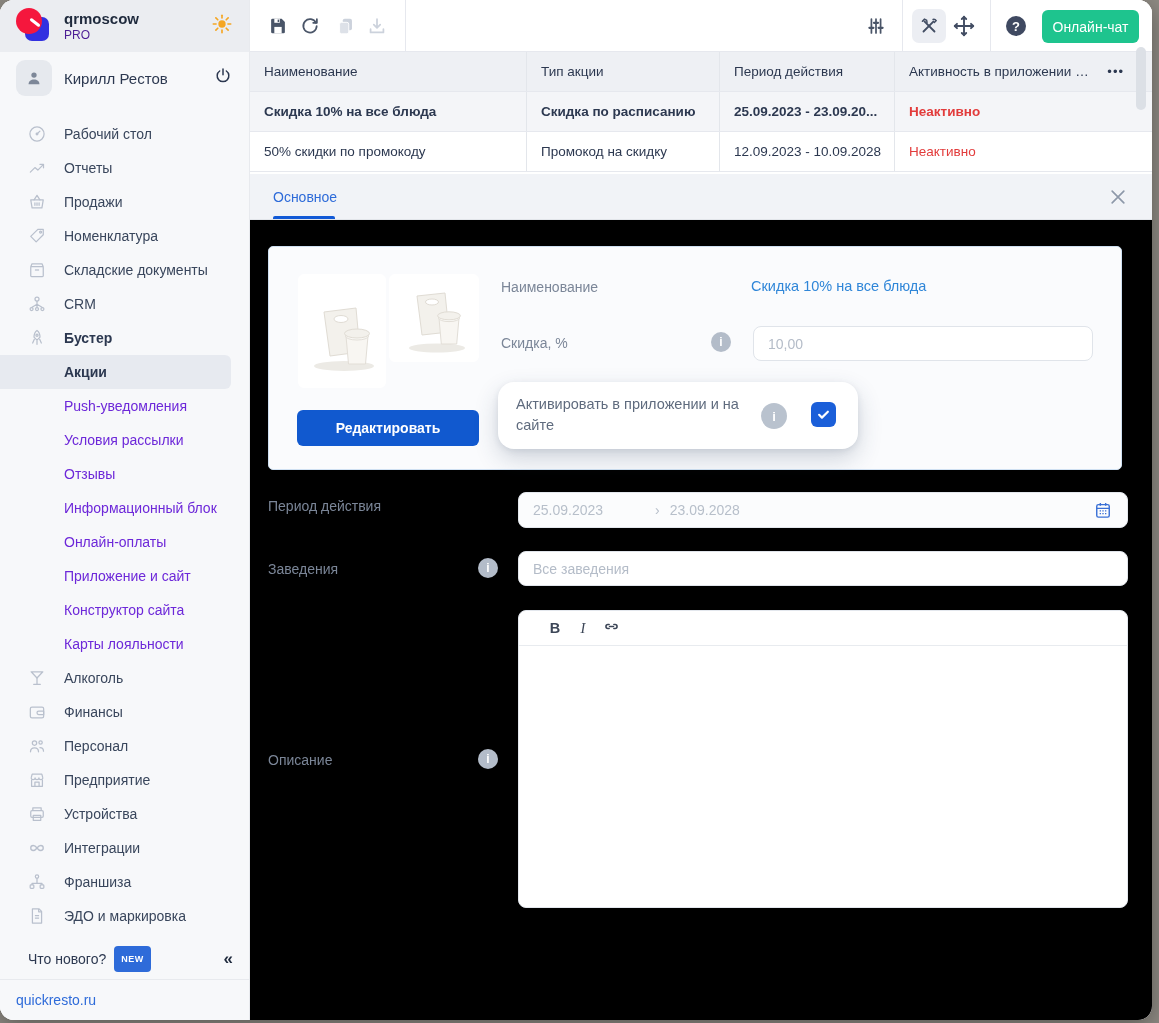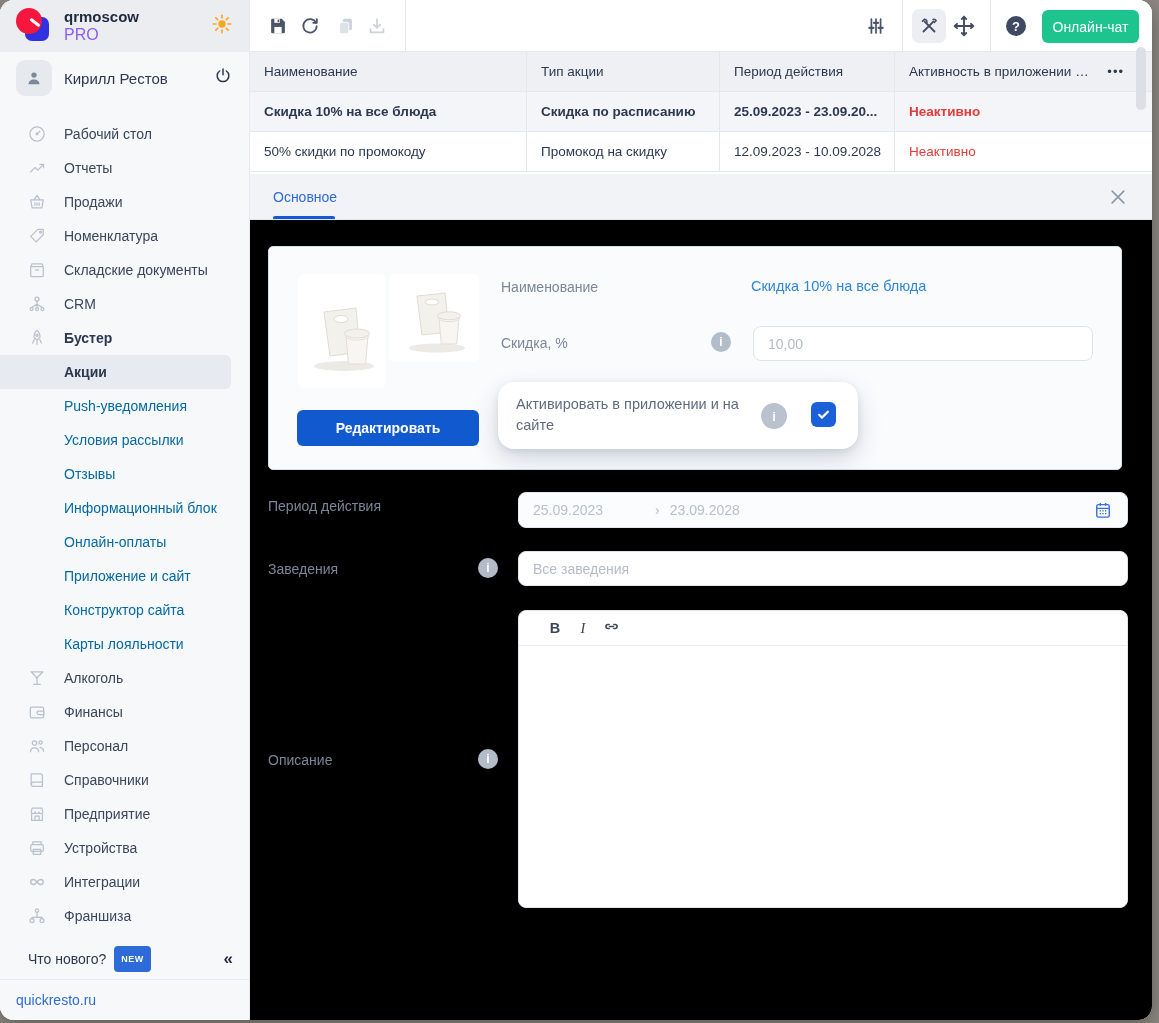--- a/index.html
+++ b/index.html
@@ -8,30 +8,30 @@
 
   
   .sidebar { position:absolute; top:0; left:0; width:250px; height:100%; background:#f7f8fa; border-right:1px solid #e8eaee; }
   .s-header { position:absolute; top:0; left:0; width:100%; height:52px; background:#ebedf1; display:flex; align-items:center; padding:0 16px; }
   .logo { position:relative; width:36px; height:36px; flex:0 0 36px; }
   .logo .sq { position:absolute; left:9px; top:9px; width:24px; height:24px; background:#3231e0; border-radius:7px; }
   .logo .ci { position:absolute; left:0; top:0; width:26px; height:26px; background:#f5173d; border-radius:50%; }
   .logo .sl { position:absolute; left:13px; top:13px; width:12px; height:3px; background:#fff; border-radius:2px; transform:rotate(38deg); }
   .brand { margin-left:12px; flex:1; }
   .brand .t { font-size:15px; font-weight:bold; color:#1f2a3d; }
-  .brand .s { font-size:16px; color:#8b5cf6; margin-top:1px; }
+  .brand .s { font-size:12px; color:#4c1d95; margin-top:1px; }
   .s-user { position:absolute; top:58px; left:0; width:100%; height:40px; display:flex; align-items:center; padding:0 16px; }
   .avatar { width:36px; height:36px; border-radius:9px; background:#e6e9ee; display:flex; align-items:center; justify-content:center; }
   .s-user .name { margin-left:12px; flex:1; font-size:15px; color:#2c3850; }
   .s-menu { position:absolute; top:117px; left:0; width:100%; }
   .s-item { height:34px; display:flex; align-items:center; padding-left:26px; cursor:pointer; }
   .s-item .s-icon { width:22px; display:flex; justify-content:center; }
   .s-item .s-label { margin-left:16px; font-size:14px; color:#39465c; }
   .s-item.bold .s-label { font-weight:bold; color:#2c3850; }
-  .s-sub { height:34px; display:flex; align-items:center; padding-left:64px; font-size:14px; color:#0369a1; cursor:pointer; }
+  .s-sub { height:34px; display:flex; align-items:center; padding-left:64px; font-size:14px; color:#6d28d9; cursor:pointer; }
   .s-sub.active { background:#e7eaf0; border-radius:0 6px 6px 0; margin-right:18px; font-weight:bold; color:#2c3850; }
   .s-footer { position:absolute; bottom:0; left:0; width:100%; background:#f7f8fa; }
   .wn-row { height:36px; display:flex; align-items:center; padding:0 16px;margin-left:12px; }
   .wn-row .wn-text { font-size:14px; color:#2c3850; }
   .badge-new { margin-left:8px; background:#2e6bd9; color:#fff; font-size:9px; font-weight:bold; letter-spacing:.5px; padding:8px 7px; border-radius:4px; }
   .collapse { margin-left:auto; font-size:17px; color:#1f2a3d; font-weight:bold; cursor:pointer; }
   .s-divider { height:1px; background:#e8eaee; margin:2px 0 0 0; }
   .site-link-row { height:40px; display:flex; align-items:center; padding:0 16px; }
   .site-link { font-size:14px; color:#2e6bd9; text-decoration:none; cursor:pointer; }
 
@@ -263,29 +263,20 @@
               <path d="M4.2 19c0-3.2 2.1-4.8 4.8-4.8s4.8 1.6 4.8 4.8"></path>
               <circle cx="16.3" cy="7.8" r="2"></circle>
               <path d="M15.5 13.8c2.9 0 4.3 1.6 4.3 4.4"></path>
             </svg>
           </span>
         <span class="s-label">Персонал</span>
       </div>
       <div class="s-item">
         <span class="s-icon">
             <svg width="20" height="20" viewBox="0 0 24 24" fill="none" stroke="#b9c0cd" stroke-width="1.5" stroke-linejoin="round">
-              <path d="M5 4.5h11a2.5 2.5 0 0 1 2.5 2.5v12.5H7.5A2.5 2.5 0 0 1 5 17z"></path>
-              <path d="M5 17a2.5 2.5 0 0 1 2.5-2.5h11"></path>
-            </svg>
-          </span>
-        <span class="s-label">Справочники</span>
-      </div>
-      <div class="s-item">
-        <span class="s-icon">
-            <svg width="20" height="20" viewBox="0 0 24 24" fill="none" stroke="#b9c0cd" stroke-width="1.5" stroke-linejoin="round">
               <path d="M5 9.5L6.2 5h11.6L19 9.5"></path>
               <path d="M5 9.5c0 2.6 4.7 2.6 4.7 0 0 2.6 4.6 2.6 4.6 0 0 2.6 4.7 2.6 4.7 0"></path>
               <path d="M5.5 12v7.5h13V12M9.5 19.5v-5h5v5"></path>
             </svg>
           </span>
         <span class="s-label">Предприятие</span>
       </div>
       <div class="s-item">
         <span class="s-icon">
             <svg width="20" height="20" viewBox="0 0 24 24" fill="none" stroke="#b9c0cd" stroke-width="1.5" stroke-linejoin="round">

